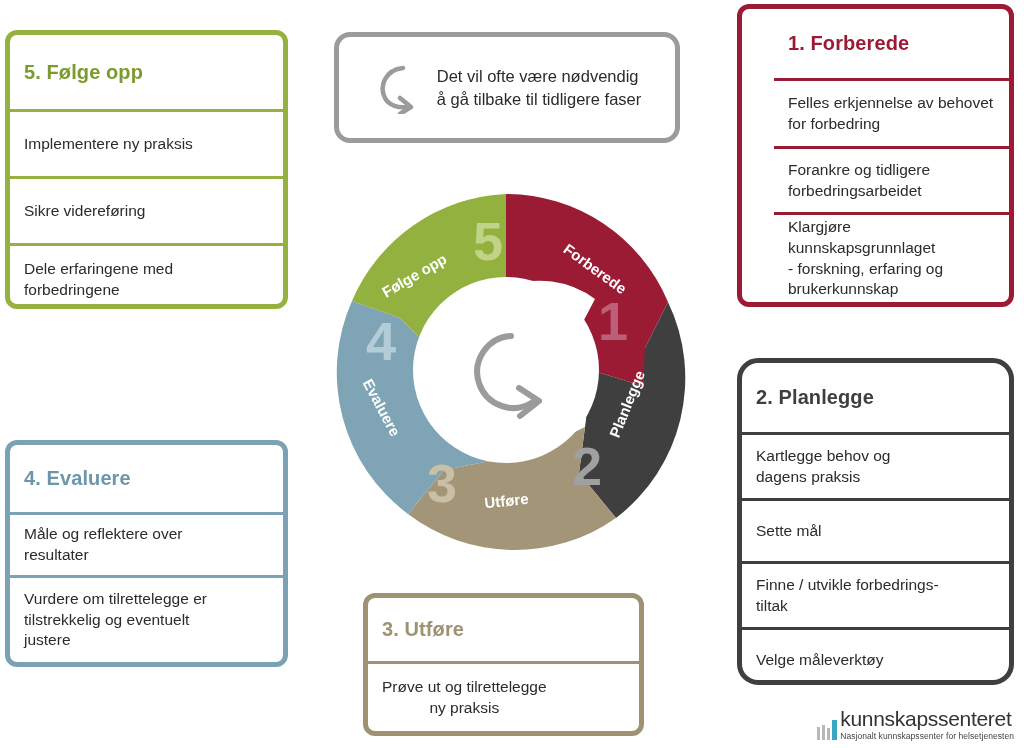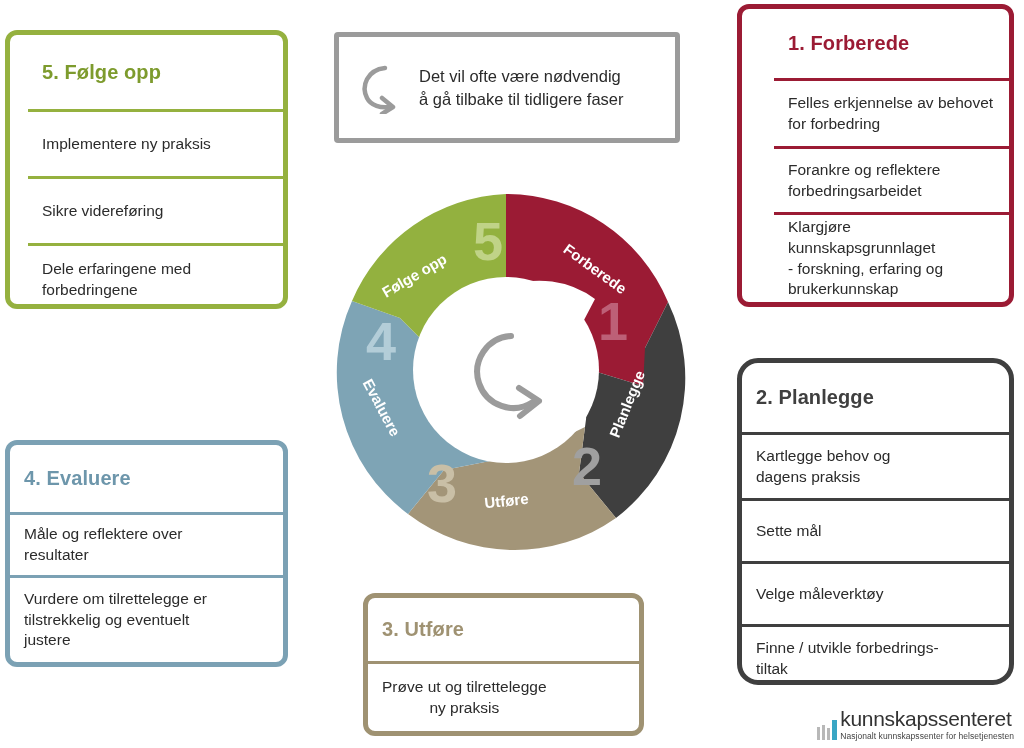--- a/index.html
+++ b/index.html
@@ -46,21 +46,21 @@
     color: #2b2b2b;
     font-size: 15.5px;
     line-height: 1.33;
     display: flex;
     align-items: center;
     padding: 6px 14px;
   }
   .card-row span { display: block; }
 
   
-  .c-green  { border-color: #95b13f; padding-left: 18px; }
+  .c-green  { border-color: #95b13f; }
   .c-green  .card-title { color: #7d9b2d; }
   .c-green  .card-row   { border-top-color: #95b13f; }
 
   .c-red    { border-color: #9b1b34; }
   .c-red    .card-title { color: #9b1b34; }
   .c-red    .card-row   { border-top-color: #9b1b34; }
 
   .c-dark   { border-color: #3f3f3f; border-radius: 21px; }
   .c-dark   .card-title { color: #3f3f3f; }
   .c-dark   .card-row   { border-top-color: #3f3f3f; }
@@ -72,25 +72,26 @@
   .c-tan    { border-color: #9f9272; }
   .c-tan    .card-title { color: #9f9272; }
   .c-tan    .card-row   { border-top-color: #9f9272; }
 
   
   .note {
     position: absolute;
     box-sizing: border-box;
     background: #ffffff;
     border: 5px solid #9b9b9b;
-    border-radius: 4px;
+    border-radius: 16px;
     display: flex;
     align-items: center;
     gap: 14px;
     padding: 0 16px;
+    justify-content: center;
   }
   .note-text {
     color: #2b2b2b;
     font-size: 16.5px;
     line-height: 1.38;
   }
   .note-icon { flex: 0 0 auto; line-height: 0; }
 
   
   #wheel { position: absolute; }
@@ -175,21 +176,21 @@
   <div class="card c-red" style="left:737px; top:4px; width:277px; height:303px;padding-left:32px;">
     <div class="card-title" style="height:69px;">1. Forberede</div>
     <div class="card-row" style="height:68px;">
       <div>
         <span>Felles erkjennelse av behovet</span>
         <span>for forbedring</span>
       </div>
     </div>
     <div class="card-row" style="height:66px;">
       <div>
-        <span>Forankre og reflektere</span>
+        <span>Forankre og tidligere</span>
         <span>forbedringsarbeidet</span>
       </div>
     </div>
     <div class="card-row" style="height:90px;justify-content:flex-end;">
       <div>
         <span>Klargjøre kunnskapsgrunnlaget</span>
         <span>- forskning, erfaring og</span>
         <span>brukerkunnskap</span>
       </div>
     </div>
@@ -199,28 +200,28 @@
     <div class="card-title" style="height:69px;">2. Planlegge</div>
     <div class="card-row" style="height:66px;">
       <div>
         <span>Kartlegge behov og</span>
         <span>dagens praksis</span>
       </div>
     </div>
     <div class="card-row" style="height:63px;">
       <span>Sette mål</span>
     </div>
+    <div class="card-row" style="height:66px;">
+      <div>
+        <span>Finne / utvikle forbedrings-</span>
+        <span>tiltak</span>
+      </div>
+    </div>
     <div class="card-row" style="height:63px;">
       <span>Velge måleverktøy</span>
-    </div>
-    <div class="card-row" style="height:66px;">
-      <div>
-        <span>Finne / utvikle forbedrings-</span>
-        <span>tiltak</span>
-      </div>
     </div>
   </div>
 
   <div class="card c-tan" style="left:363px; top:593px; width:281px; height:143px;text-align:center;">
     <div class="card-title" style="height:63px;">3. Utføre</div>
     <div class="card-row" style="height:70px;">
       <div>
         <span>Prøve ut  og tilrettelegge</span>
         <span>ny praksis</span>
       </div>

